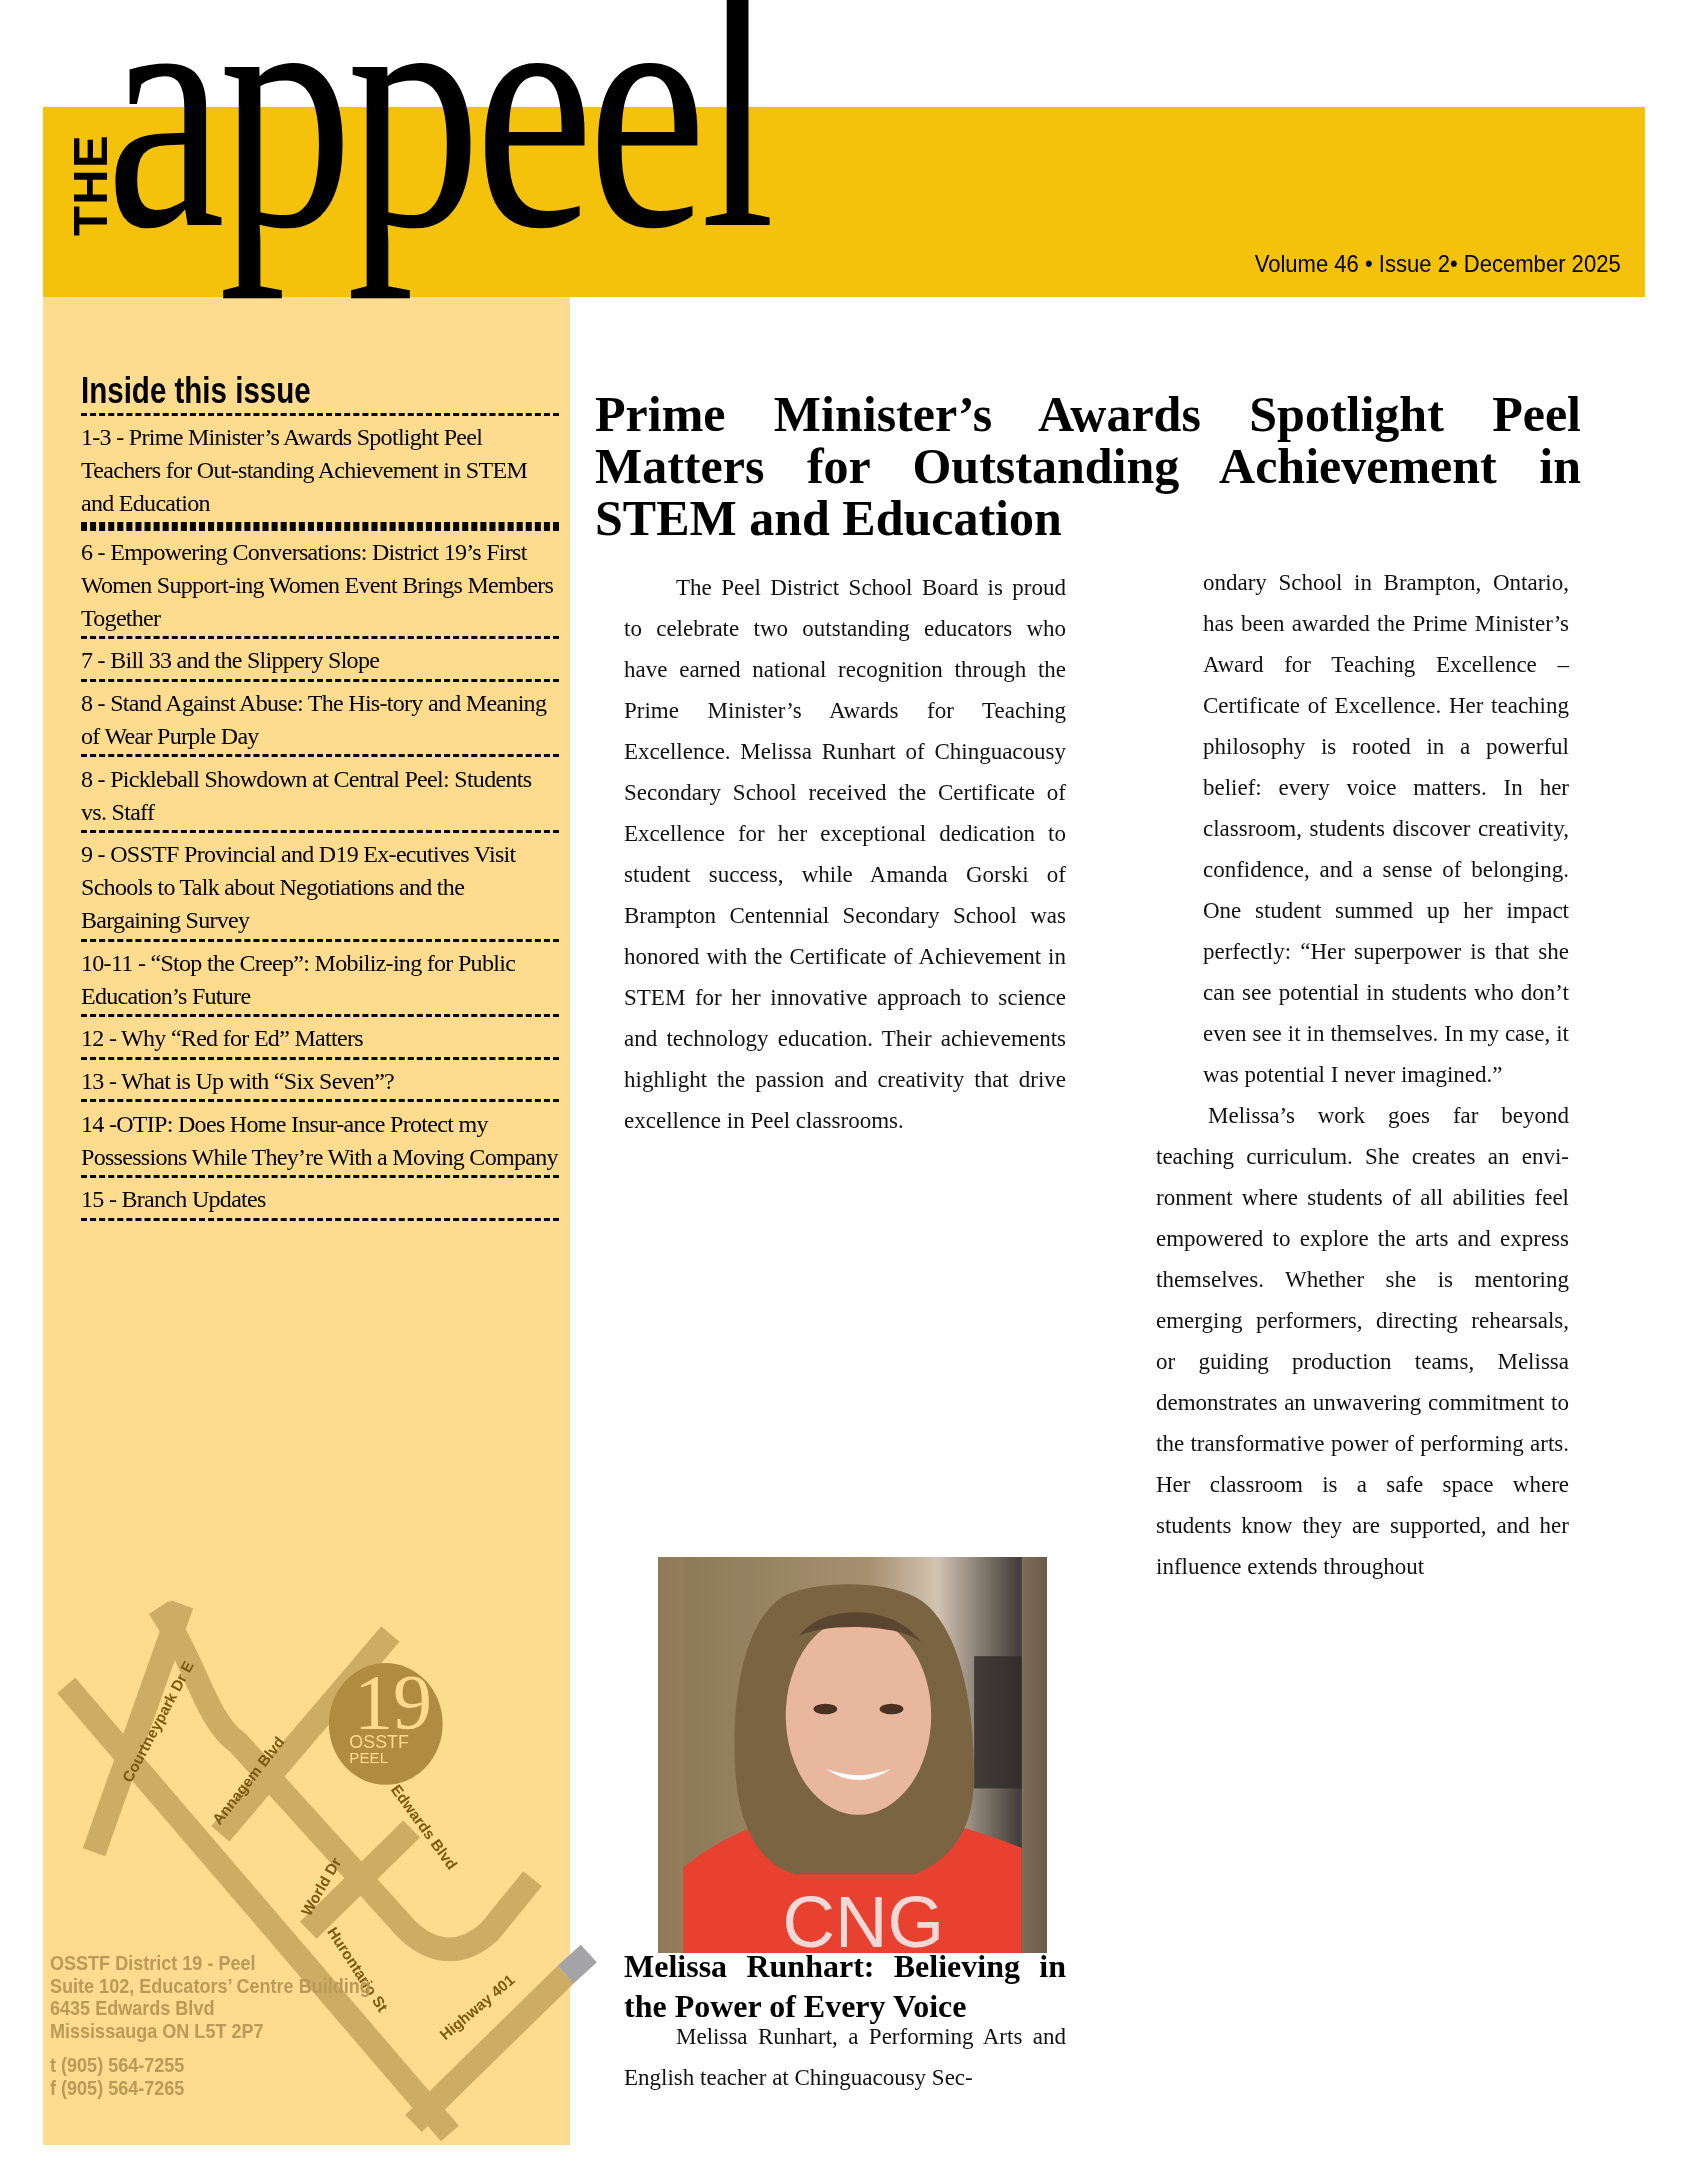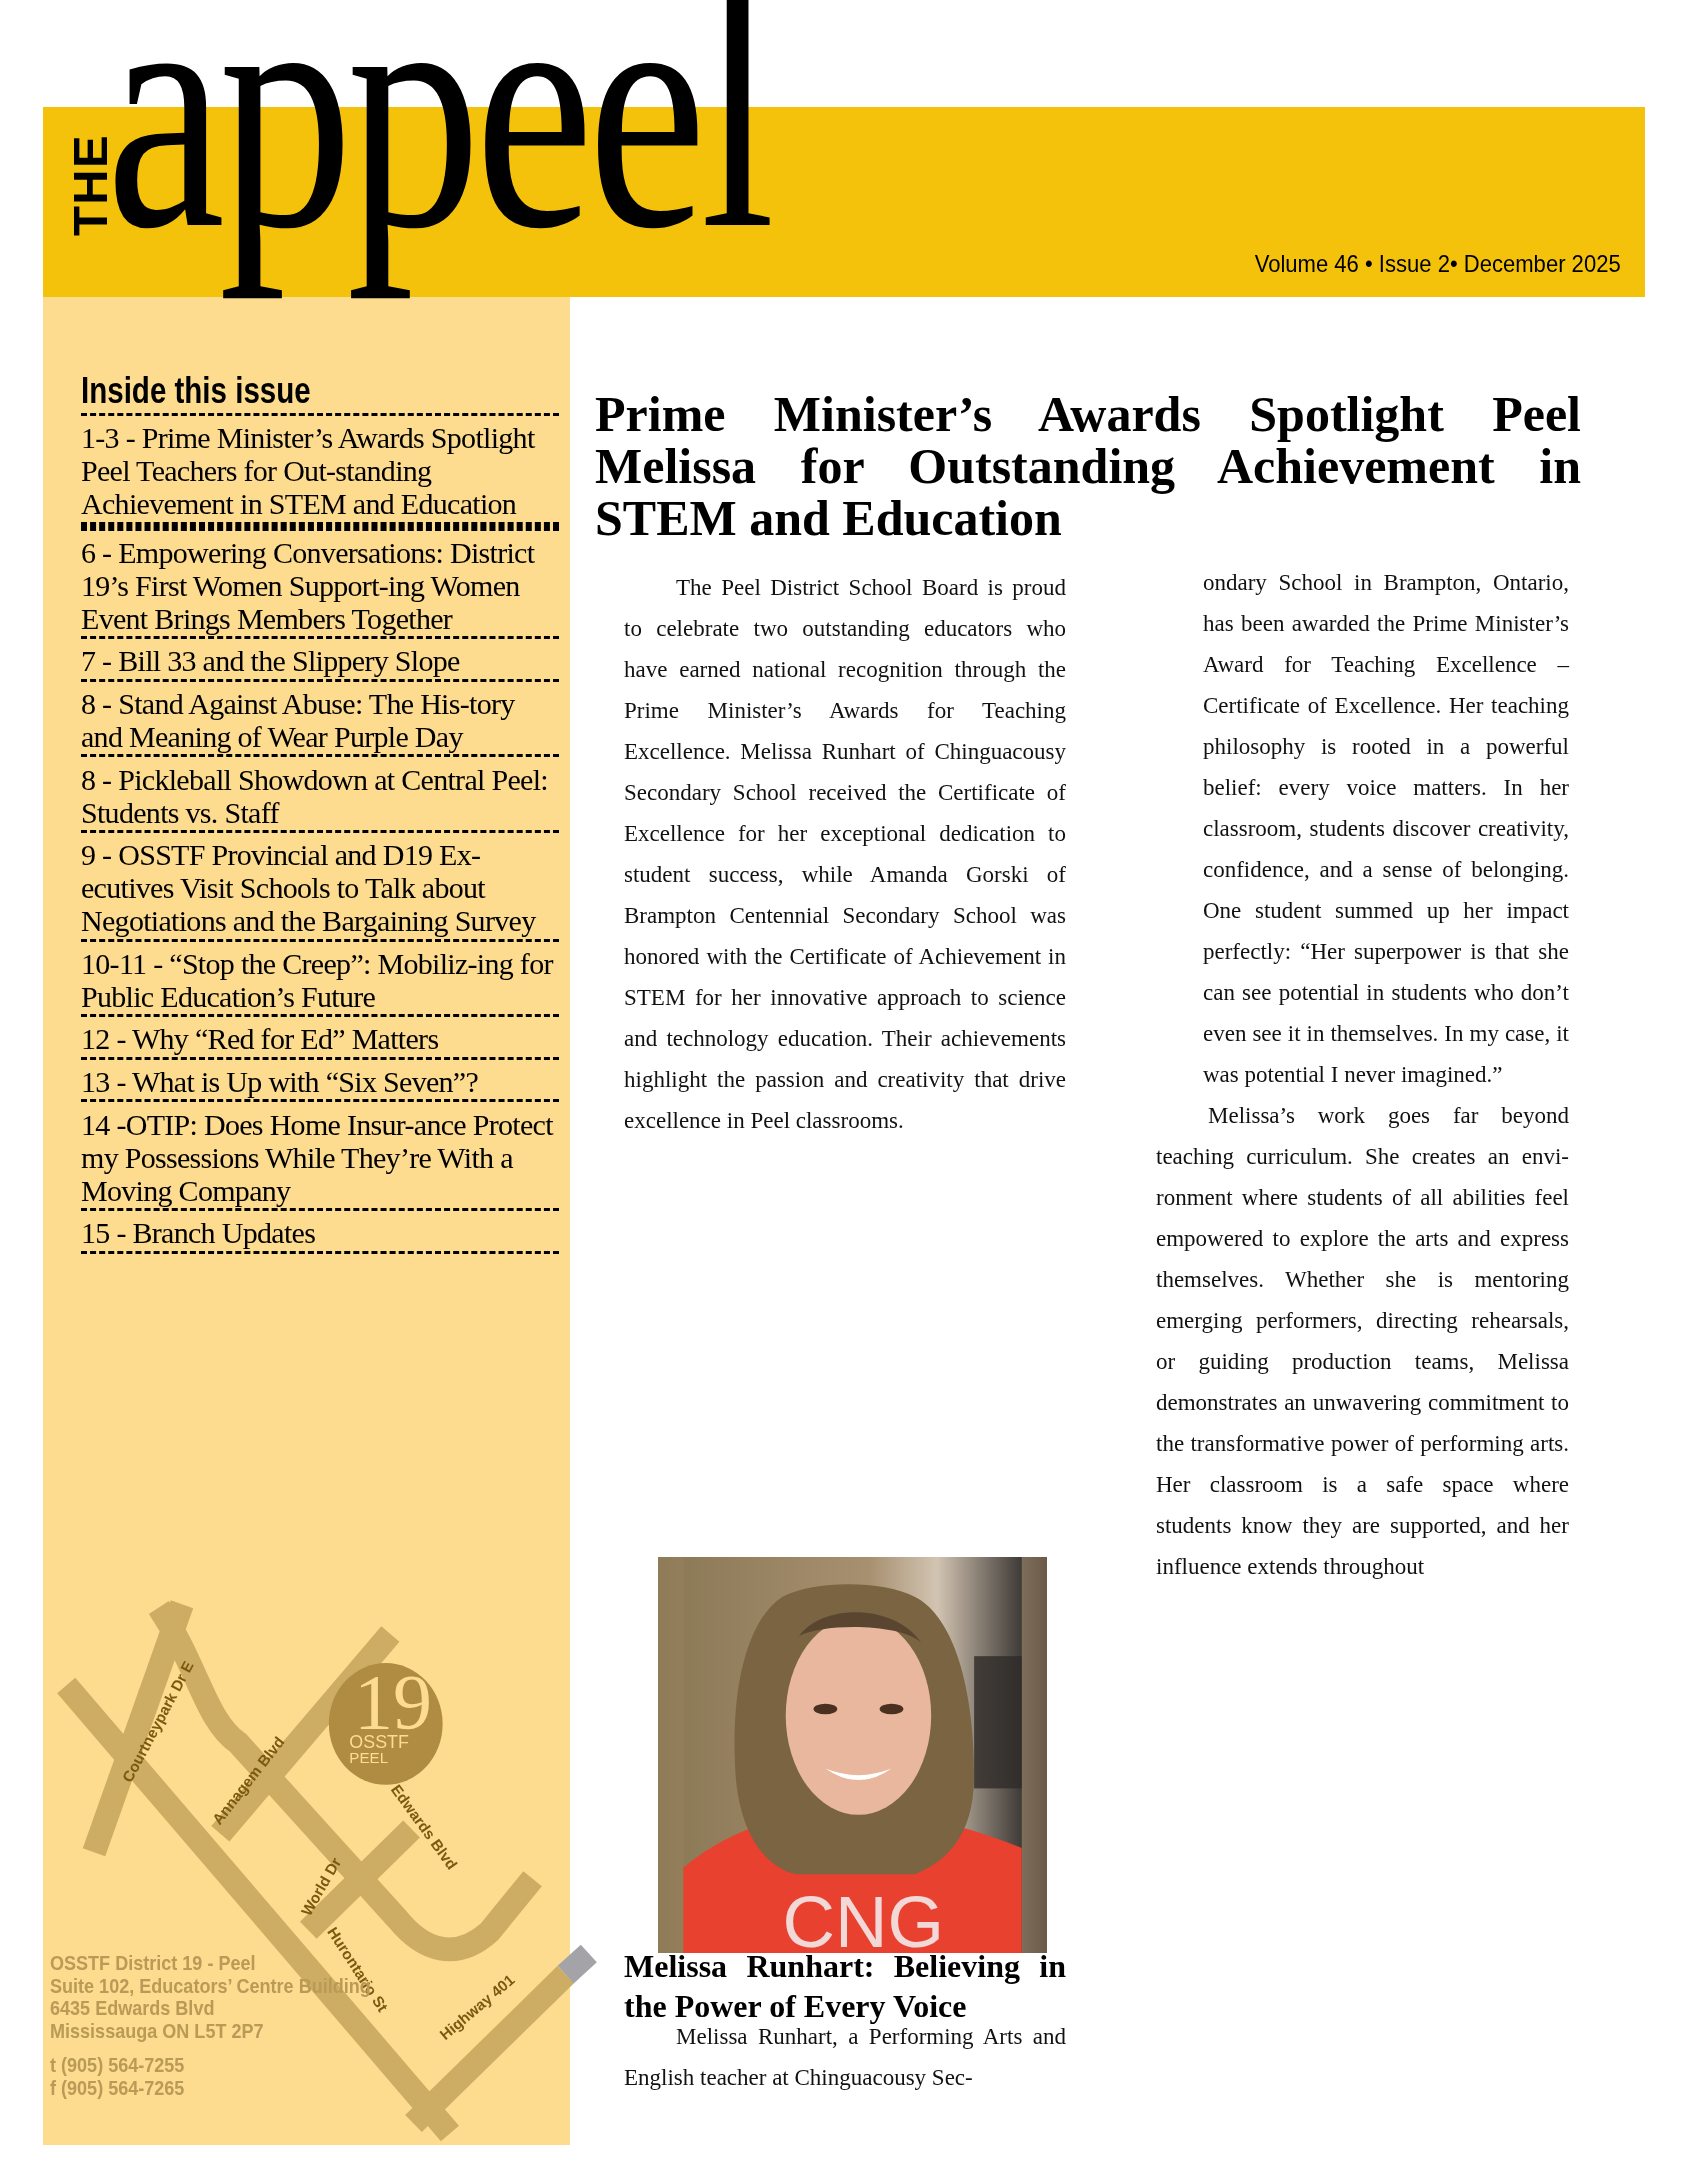--- a/index.html
+++ b/index.html
@@ -6,21 +6,21 @@
   body { width: 1687px; height: 2183px; position: relative; overflow: hidden; font-family: "Liberation Serif", "DejaVu Serif", serif; color: #111; }
   .band { position: absolute; left: 43px; top: 107px; width: 1602px; height: 190px; background: #f4c20a; }
   .sidebar { position: absolute; left: 43px; top: 297px; width: 527px; height: 1848px; background: #fddb8f; overflow: hidden; }
   .masthead-the { position: absolute; left: 65px; top: 109px; width: 50px; height: 152px; }
   .masthead-the span { position: absolute; left: 50%; top: 50%; transform: translate(-50%,-50%) rotate(-90deg); font-family: "Liberation Sans", sans-serif; font-weight: 700; font-size: 49px; letter-spacing: 1.3px; color: #000; white-space: nowrap; }
   .masthead-appeel { position: absolute; left: 106px; top: -63px; font-family: "Liberation Serif", serif; font-size: 344px; line-height: 1; color: #000; letter-spacing: -8px; transform: scaleX(0.78); transform-origin: left top; white-space: nowrap; }
   .issue-line { position: absolute; right: 66px; top: 250px; font-family: "Liberation Sans", sans-serif; font-size: 24.5px; color: #000; white-space: nowrap; transform: scaleX(0.9); transform-origin: right top; }
   .toc-heading { position: absolute; left: 81px; top: 370px; font-family: "Liberation Sans", sans-serif; font-weight: 700; font-size: 36px; color: #000; transform: scaleX(0.82); transform-origin: left top; white-space: nowrap; }
   .toc { position: absolute; left: 81px; top: 413px; width: 478px; }
   .toc-rule { border-top: 3.3px dashed #000; height: 0; margin: 0; }
-  .toc-item { font-family: "Liberation Serif", serif; font-size: 30px; line-height: 33px; padding: 5.3px 0 1.3px 0; color: #000; letter-spacing: -0.7px; }
+  .toc-item { font-family: "Liberation Serif", serif; font-size: 24px; line-height: 33px; padding: 5.3px 0 1.3px 0; color: #000; letter-spacing: -0.7px; }
   .map { position: absolute; left: 0; top: 0; width: 1687px; height: 2183px; pointer-events: none; }
   .address { position: absolute; left: 50px; top: 1952px; font-family: "Liberation Sans", sans-serif; font-weight: 700; font-size: 20.5px; line-height: 22.5px; color: #b99a57; transform: scaleX(0.88); transform-origin: left top; white-space: nowrap; }
   .address .gap { height: 12px; }
   .headline { position: absolute; left: 595px; top: 388px; width: 986px; font-family: "Liberation Serif", serif; font-weight: 700; font-size: 50px; line-height: 52px; color: #000; text-align: justify; text-align-last: left; }
   .col { position: absolute; font-family: "Liberation Serif", serif; font-size: 23px; line-height: 41px; color: #111; text-align: justify; hyphens: manual; }
   .col p { margin: 0; text-indent: 52px; }
   .col p.noindent { text-indent: 0; margin-left: 47px; }
   .col1 { left: 624px; top: 567px; width: 442px; }
   .col2 { left: 1156px; top: 562px; width: 413px; }
   .photo { position: absolute; left: 658px; top: 1557px; width: 389px; height: 396px; overflow: hidden; background: linear-gradient(90deg, #8f7b58 0%, #a89068 40%, #c6b49c 70%, #6a5a48 100%); }
@@ -98,21 +98,21 @@
 <div class="address">
   <div>OSSTF District 19 - Peel</div>
   <div>Suite 102, Educators’ Centre Building</div>
   <div>6435 Edwards Blvd</div>
   <div>Mississauga ON L5T 2P7</div>
   <div class="gap"></div>
   <div>t (905) 564-7255</div>
   <div>f (905) 564-7265</div>
 </div>
 
-<h1 class="headline" style="margin:0;">Prime Minister’s Awards Spotlight Peel Melissa for Outstanding Achievement in STEM and Education</h1>
+<h1 class="headline" style="margin:0;">Prime Minister’s Awards Spotlight Peel Matters for Outstanding Achievement in STEM and Education</h1>
 
 <div class="col col1">
   <p>The Peel District School Board is proud to celebrate two outstanding educators who have earned nation­al recognition through the Prime Minister’s Awards for Teaching Excellence. Melissa Runhart of Chinguacousy Secondary School received the Certificate of Excellence for her exceptional dedica­tion to student success, while Amanda Gorski of Bramp­ton Centennial Secondary School was honored with the Certificate of Achievement in STEM for her innova­tive approach to science and technology education. Their achievements highlight the passion and creativity that drive excellence in Peel class­rooms.</p>
 </div>
 
 <div class="photo" aria-label="Portrait of Melissa Runhart">
   <svg viewBox="0 0 512 599" xmlns="http://www.w3.org/2000/svg">
     <defs>
       <linearGradient id="bg" x1="0" x2="1" y1="0" y2="0">
         <stop offset="0" stop-color="#8d7a57"></stop>

